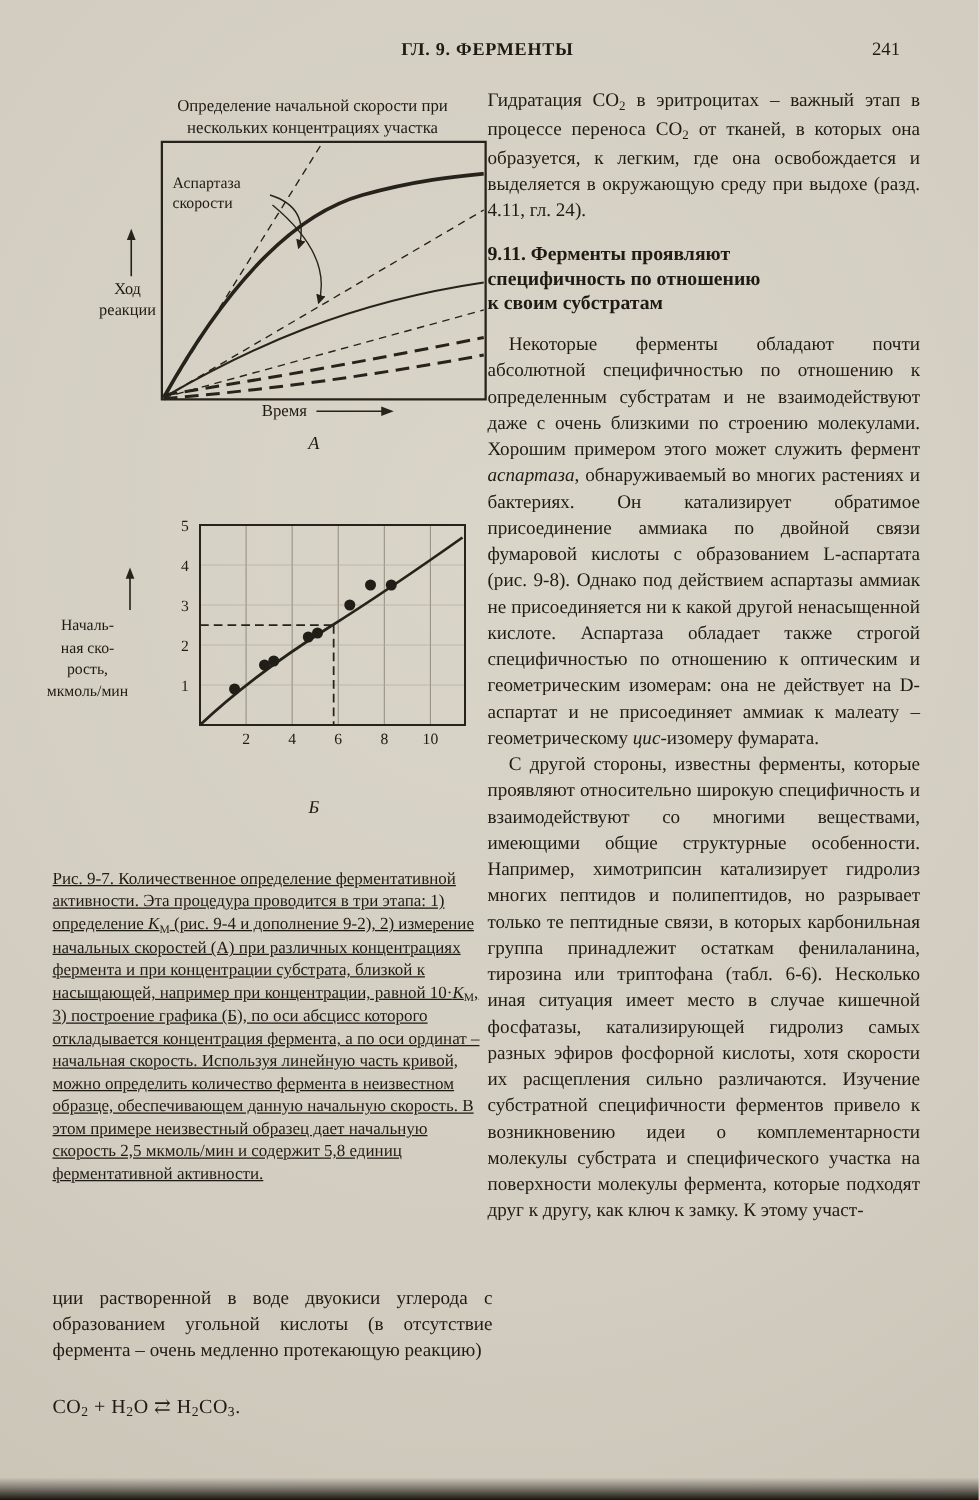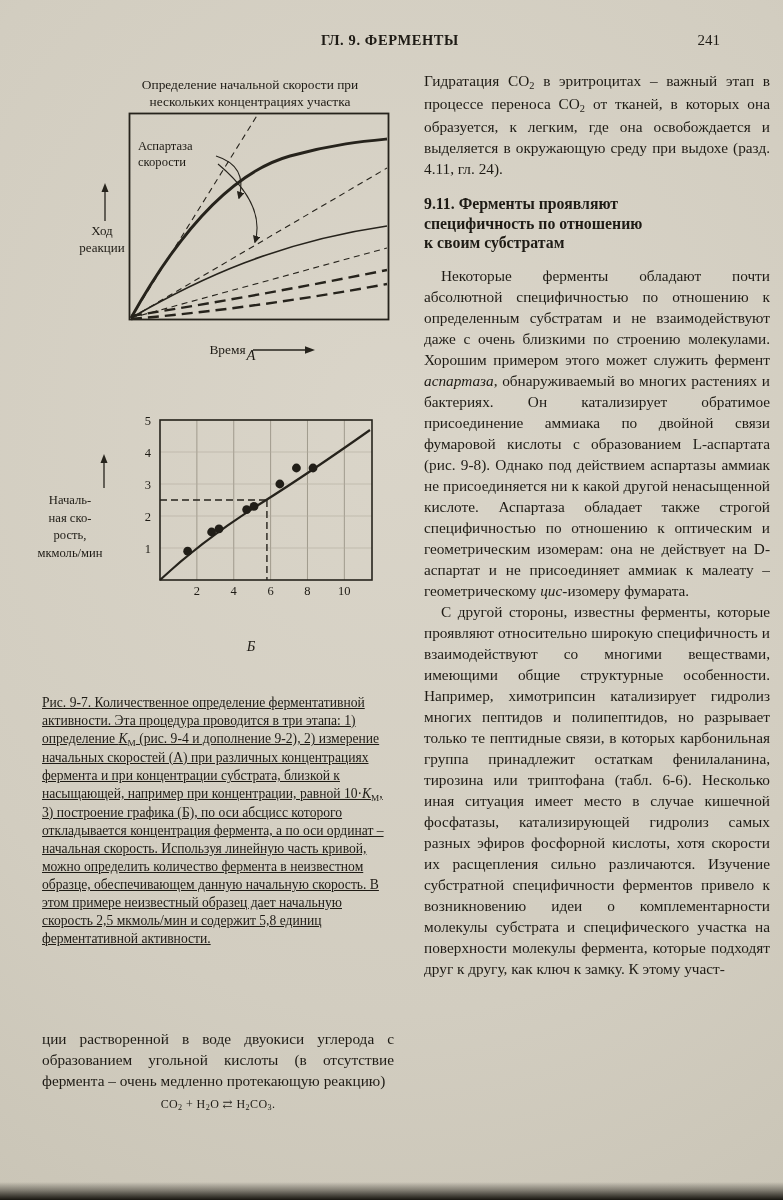--- a/index.html
+++ b/index.html
@@ -23,37 +23,37 @@
   .header-pagenum { left:660px; top:32px; width:60px; text-align:right; font-size:15px; }
 
   .fig-title { width:290px; left:105px; text-align:center; font-size:13.4px; line-height:17px; }
   .figa-title { top:76px; }
   .figb-title { top:373px; }
 
   .figa-svg { left:128px; top:112px; width:262px; height:209px; }
   .figa-inner-label { left:138px; top:139px; font-size:12.6px; line-height:15.5px; }
   .figa-yarrow { left:97px; top:181px; }
   .figa-ylabel { left:60px; top:222px; width:84px; text-align:center; font-size:13px; line-height:17px; }
-  .figa-xlabel { left:168px; top:342px; width:190px; display:flex; align-items:center; justify-content:center; gap:7px; font-size:13.4px; }
+  .figa-xlabel { left:168px; top:321px; width:190px; display:flex; align-items:center; justify-content:center; gap:7px; font-size:13.4px; }
   .panel-label { width:262px; left:120px; text-align:center; font-style:italic; font-size:14.5px; }
   .figa-panel { top:347px; }
 
   .figb-svg { left:120px; top:410px; width:262px; height:200px; }
   .figb-yarrow { left:96px; top:452px; }
   .figb-ylabel { left:26px; top:492px; width:88px; text-align:center; font-size:12.6px; line-height:17.5px; }
   .figb-xlabel { left:110px; top:616px; width:282px; text-align:center; font-size:13.2px; }
   .figb-panel { top:638px; }
 
   .caption { left:42px; top:694px; width:352px; font-size:13.6px; line-height:18px;text-decoration:underline; }
 
   .left-bottom { left:42px; top:1028px; width:352px; }
   .body { font-size:15.3px; line-height:21px; }
-  .equation { margin-top:6px; text-align:center; font-size:12px; letter-spacing:0.4px; }
+  .equation { margin-top:24px; font-size:16px; letter-spacing:0.4px; }
 
-  .right-col { left:424px; top:70px; width:346px; }
+  .right-col { left:390px; top:70px; width:346px; }
   .indent { text-indent:17px; }
   .section-heading { font-size:15.8px; line-height:19.5px; font-weight:bold; margin:15px 0 12px 0; }
 
   text.tick { font-family:"Liberation Serif","DejaVu Serif",serif; font-size:12.5px; fill:#1e1b15; }
 </style>
 </head>
 <body>
 
 <div class="page">
 

